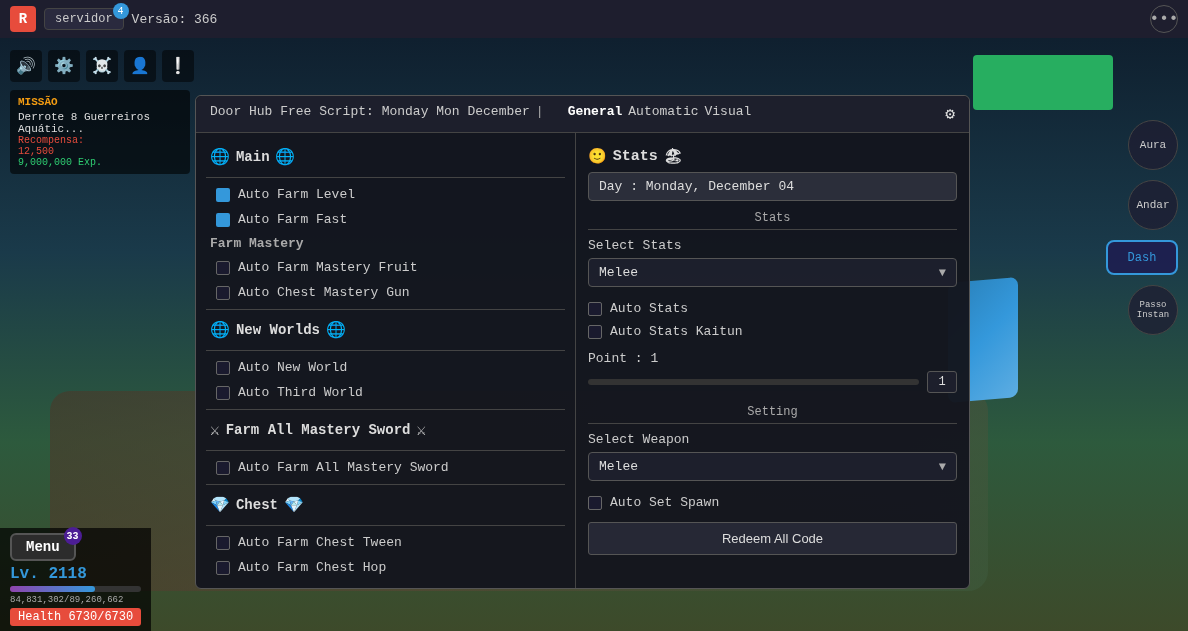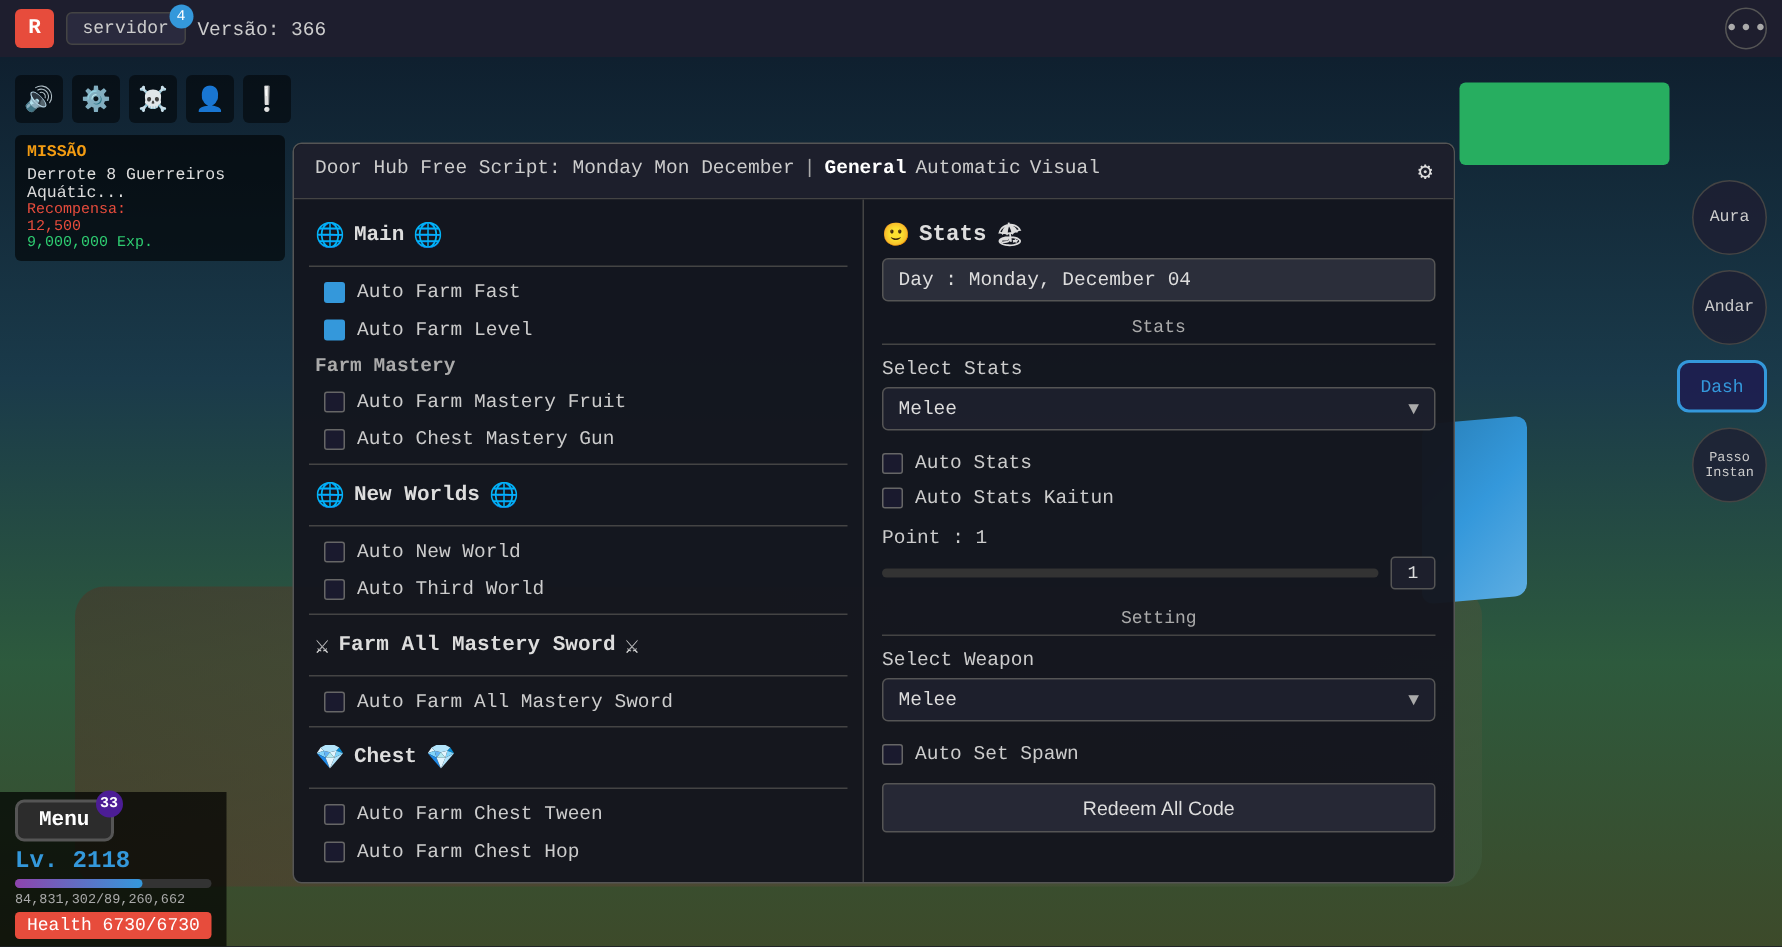--- a/index.html
+++ b/index.html
@@ -220,21 +220,21 @@
       font-size: 11px;
       display: flex;
       align-items: center;
       justify-content: center;
       text-align: center;
     }
     .dash-btn {
       background: rgba(30,30,80,0.9);
       border: 2px solid #3498db;
       border-radius: 8px;
-      width: 60px;
+      width: 72px;
       height: 35px;
       color: #3498db;
       font-size: 12px;
       display: flex;
       align-items: center;
       justify-content: center;
     }
 
     
     .green-box {
@@ -275,20 +275,21 @@
     .title-text {
       color: #ccc;
       font-size: 13px;
     }
     .title-pipe {
       color: #aaa;
     }
     .title-general {
       color: white;
       font-weight: bold;
+      margin-left: 18px;
     }
     .title-auto {
       color: #ccc;
     }
     .title-visual {
       color: #ccc;
     }
     .settings-icon {
       margin-left: auto;
       font-size: 16px;
@@ -595,25 +596,25 @@
 
       <div class="section-header">
         <span class="section-icon">🌐</span>
         <span>Main</span>
         <span class="section-icon">🌐</span>
       </div>
       <div class="divider"></div>
 
       <div class="menu-item">
         <div class="checkbox-blue"></div>
+        <span>Auto Farm Level</span>
+      </div>
+      <div class="menu-item">
+        <div class="checkbox-blue"></div>
         <span>Auto Farm Fast</span>
-      </div>
-      <div class="menu-item">
-        <div class="checkbox-blue"></div>
-        <span>Auto Farm Level</span>
       </div>
 
       <div class="subsection-label">Farm Mastery</div>
 
       <div class="menu-item">
         <div class="checkbox"></div>
         <span>Auto Farm Mastery Fruit</span>
       </div>
       <div class="menu-item">
         <div class="checkbox"></div>

